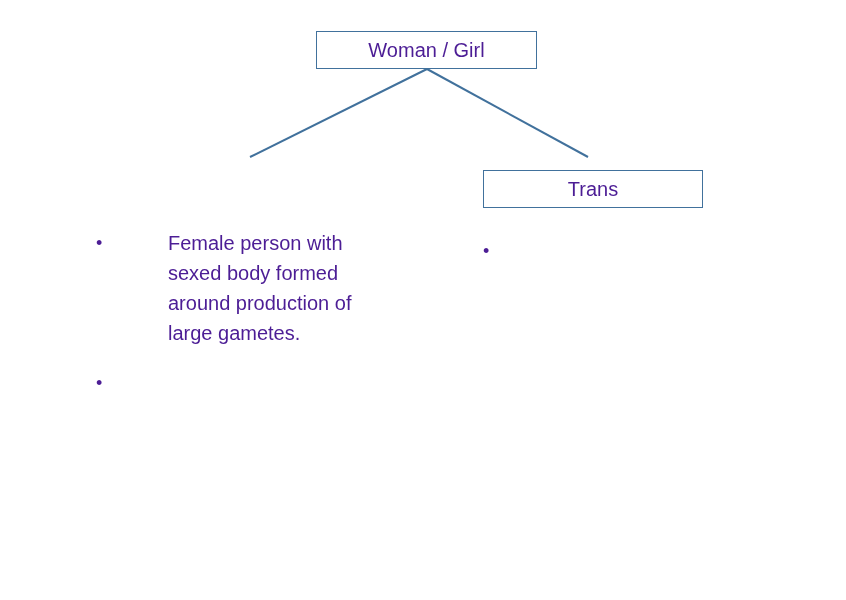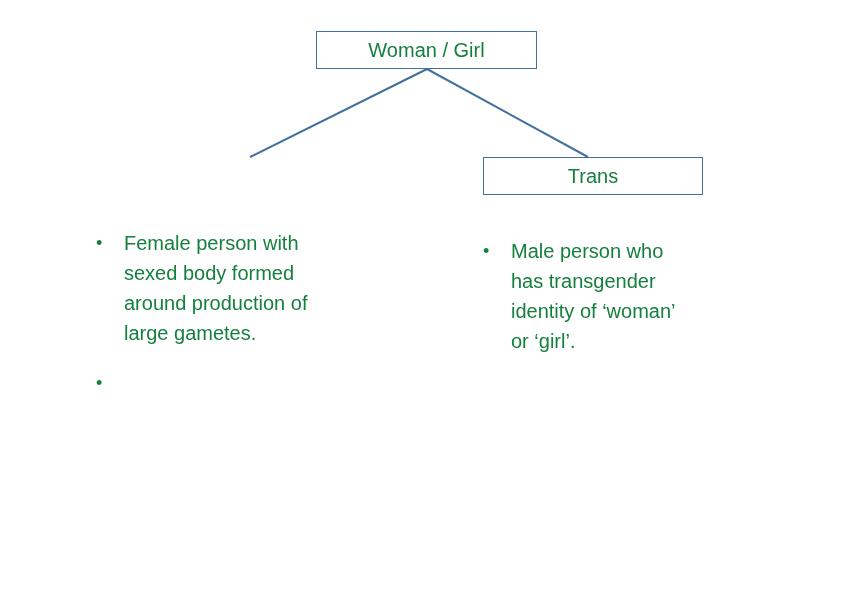--- a/index.html
+++ b/index.html
@@ -6,21 +6,21 @@
     margin: 0;
     padding: 0;
     background: #ffffff;
   }
   .canvas {
     position: relative;
     width: 846px;
     height: 600px;
     background: #ffffff;
     font-family: "Liberation Sans", sans-serif;
-    color: #15803d;
+    color: #4c1d95;
     overflow: hidden;
   }
   .connector-layer {
     position: absolute;
     left: 0; top: 0;
     width: 846px; height: 600px;
     pointer-events: none;
   }
   .node-box {
     position: absolute;
@@ -28,21 +28,21 @@
     border: 1.5px solid #41719C;
     display: flex;
     align-items: center;
     justify-content: center;
     font-size: 20px;
     line-height: 1;
     box-sizing: border-box;
   }
   .box-root  { left: 316px; top: 31px;  width: 221px; height: 38px; }
   .box-cis   { left: 125px; top: 157px; width: 218px; height: 38px; }
-  .box-trans { left: 483px; top: 157px; width: 220px; height: 38px; }
+  .box-trans { left: 483px; top: 170px; width: 220px; height: 38px; }
 
   .bullet-list {
     position: absolute;
     margin: 0;
     padding: 0;
     list-style: none;
     font-size: 20px;
     line-height: 30px;
   }
   .list-cis   { left: 96px;  top: 228px; width: 300px; }
@@ -56,20 +56,21 @@
     margin-top: 20px;
   }
   .dot {
     flex: 0 0 28px;
     width: 28px;
     font-size: 18px;
     line-height: 30px;
   }
   .bullet-text {
     white-space: pre-line;
+    margin-left: 44px;
   }
 </style>
 </head>
 <body>
 
 <div class="canvas">
 
   <svg class="connector-layer" viewBox="0 0 846 600" xmlns="http://www.w3.org/2000/svg">
     <line x1="427" y1="69" x2="250" y2="157" stroke="#41719C" stroke-width="2"></line>
     <line x1="427" y1="69" x2="588" y2="157" stroke="#41719C" stroke-width="2"></line>
@@ -93,20 +94,16 @@
 large gametes.</span>
     </li>
     <li class="bullet-item">
       <span class="dot">•</span>
     </li>
   </ul>
 
   <ul class="bullet-list list-trans">
     <li class="bullet-item">
       <span class="dot">•</span>
-      <span class="bullet-text">Male person who
-has transgender
-identity of ‘woman’
-or ‘girl’.</span>
     </li>
   </ul>
 
 </div>
 
 </body></html>

